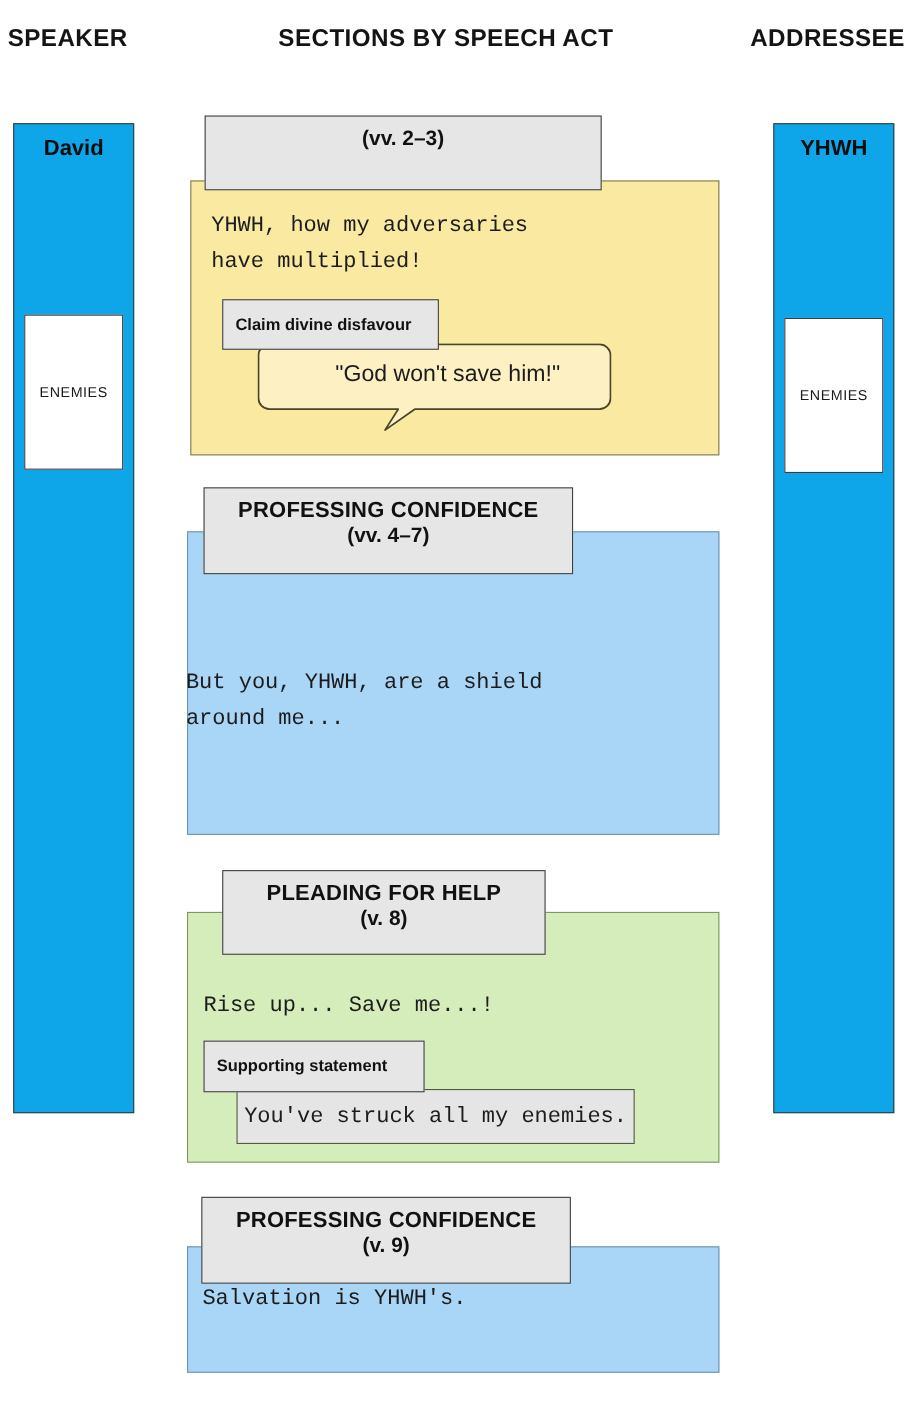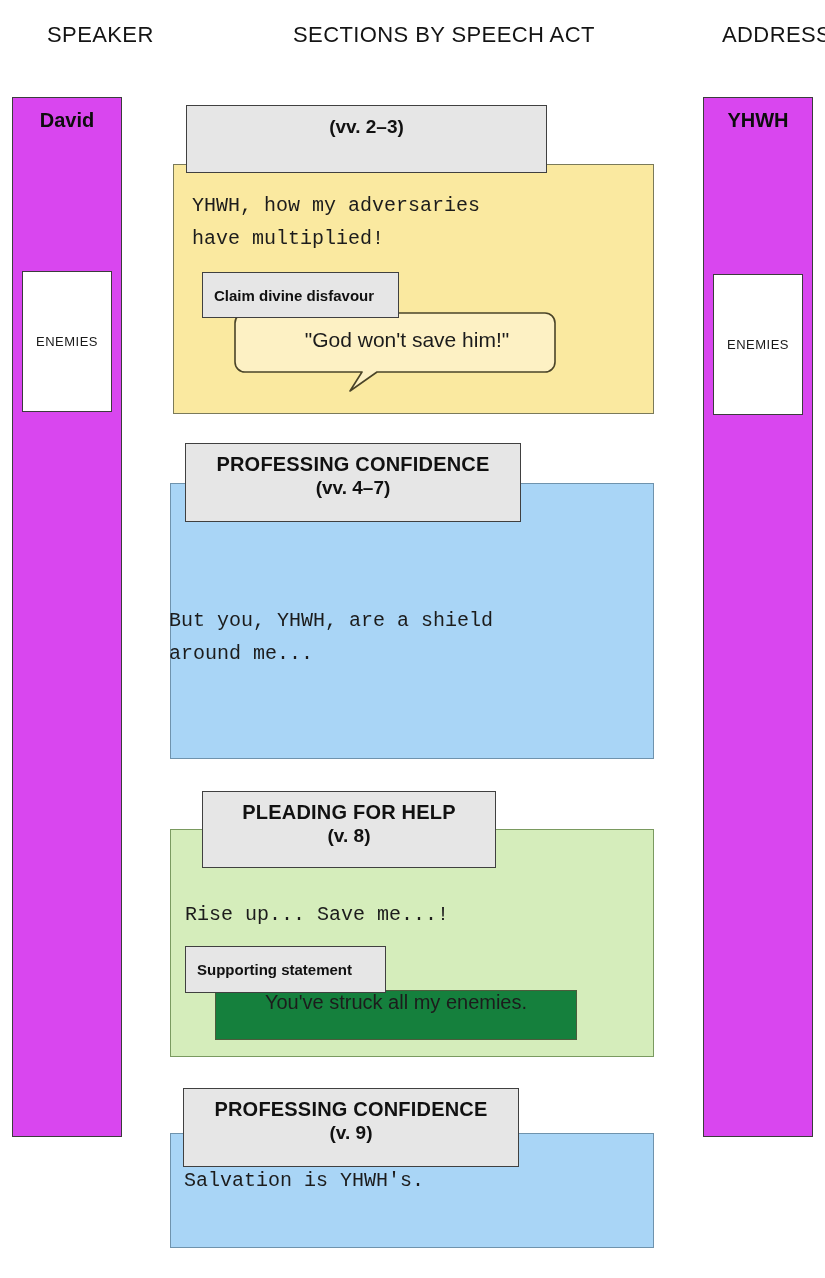--- a/index.html
+++ b/index.html
@@ -15,34 +15,33 @@
     color: #1a1a1a;
     overflow: hidden;
   }
 
   
   .col-header {
     position: absolute;
     font-size: 22px;
     letter-spacing: 0.4px;
     color: #141414;
-    font-weight: 400;
+    font-weight: 700;
     white-space: nowrap;
-    margin-left: 40px;
   }
   #hdr-speaker   { left: 7px;  top: 22px; }
   #hdr-sections  { left: 253px; top: 22px; }
   #hdr-addressee { left: 682px; top: 22px; }
 
   
   .participant-col {
     position: absolute;
-    top: 97px;
-    height: 1040px;
-    background: #d946ef;
+    top: 112px;
+    height: 900px;
+    background: #0ea5e9;
     border: 1.6px solid #3c3c3c;
     box-sizing: border-box;
   }
   #col-speaker   { left: 12px;  width: 110px; }
   #col-addressee { left: 703px; width: 110px; }
 
   .participant-name {
     position: absolute;
     top: 11px;
     left: 0;
@@ -145,26 +144,27 @@
     width: 100%;
     text-align: center;
     font-size: 21px;
     color: #1c1c1c;
   }
 
   
   .quote-box {
     position: absolute;
     box-sizing: border-box;
-    background: #15803d;
+    background: #e5e5e5;
     border: 1.6px solid #4c5c3c;
     display: flex;
-    align-items: flex-start;
+    align-items: center;
     justify-content: center;
     z-index: 4;
+    font-family: Liberation Mono, monospace;
   }
   .quote-box span {
     font-size: 20px;
     color: #1c1c1c;
   }
 </style>
 </head>
 <body>
 
 <div id="hdr-speaker" class="col-header">SPEAKER</div>

